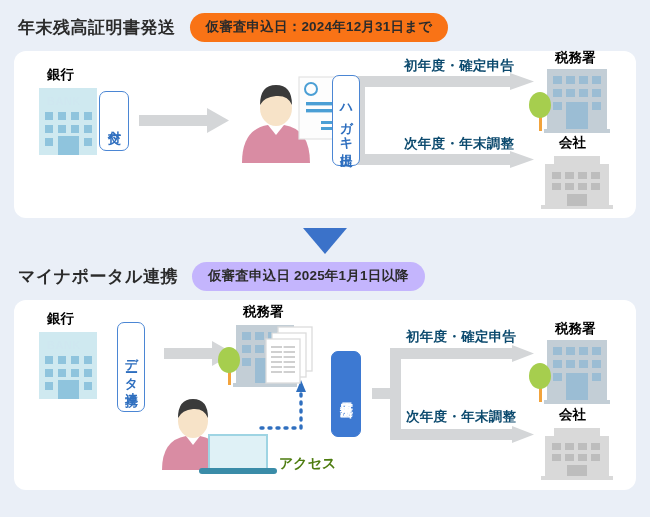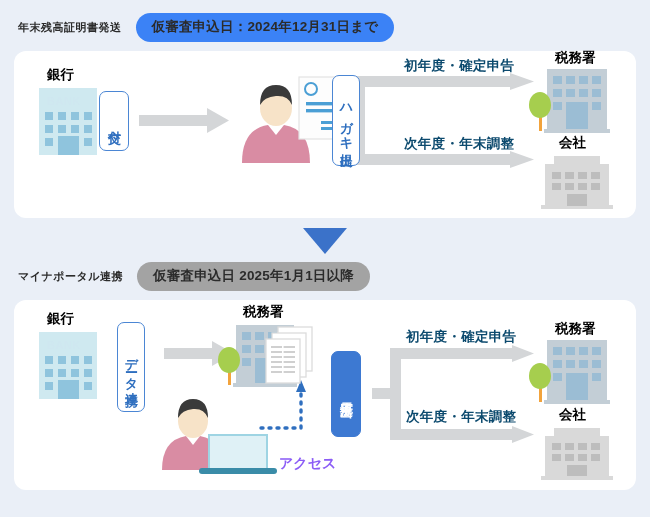--- a/index.html
+++ b/index.html
@@ -16,37 +16,37 @@
   }
 
   
   .section-head {
     display: flex;
     align-items: center;
     gap: 14px;
     padding-left: 18px;
   }
   .section-title {
-    font-size: 11px;
+    font-size: 17px;
     font-weight: bold;
     color: #2b2b2b;
     letter-spacing: 0.5px;
     white-space: nowrap;
   }
   .badge {
     border-radius: 999px;
     padding: 5px 16px 6px;
     font-size: 13.5px;
     font-weight: bold;
     color: #2b2b2b;
     white-space: nowrap;
     letter-spacing: 0.2px;
   }
-  .badge.pink { background: #3b82f6; }
-  .badge.orange { background: #a3a3a3; }
+  .badge.pink { background: #f97316; }
+  .badge.orange { background: #c4b5fd; }
 
   
   .card {
     position: relative;
     background: #ffffff;
     border-radius: 12px;
     margin: 9px 14px 0 14px;
     box-sizing: border-box;
   }
   #card-top { height: 167px; }
@@ -81,21 +81,21 @@
     position: absolute;
     font-size: 11px;
     font-weight: bold;
     color: #cfe7f0;
     letter-spacing: 0.5px;
   }
   .access-label {
     position: absolute;
     font-size: 14px;
     font-weight: bold;
-    color: #8b5cf6;
+    color: #4d7c0f;
     white-space: nowrap;
   }
 
   
   .vchip {
     position: absolute;
     box-sizing: border-box;
     display: flex;
     align-items: center;
     justify-content: center;

